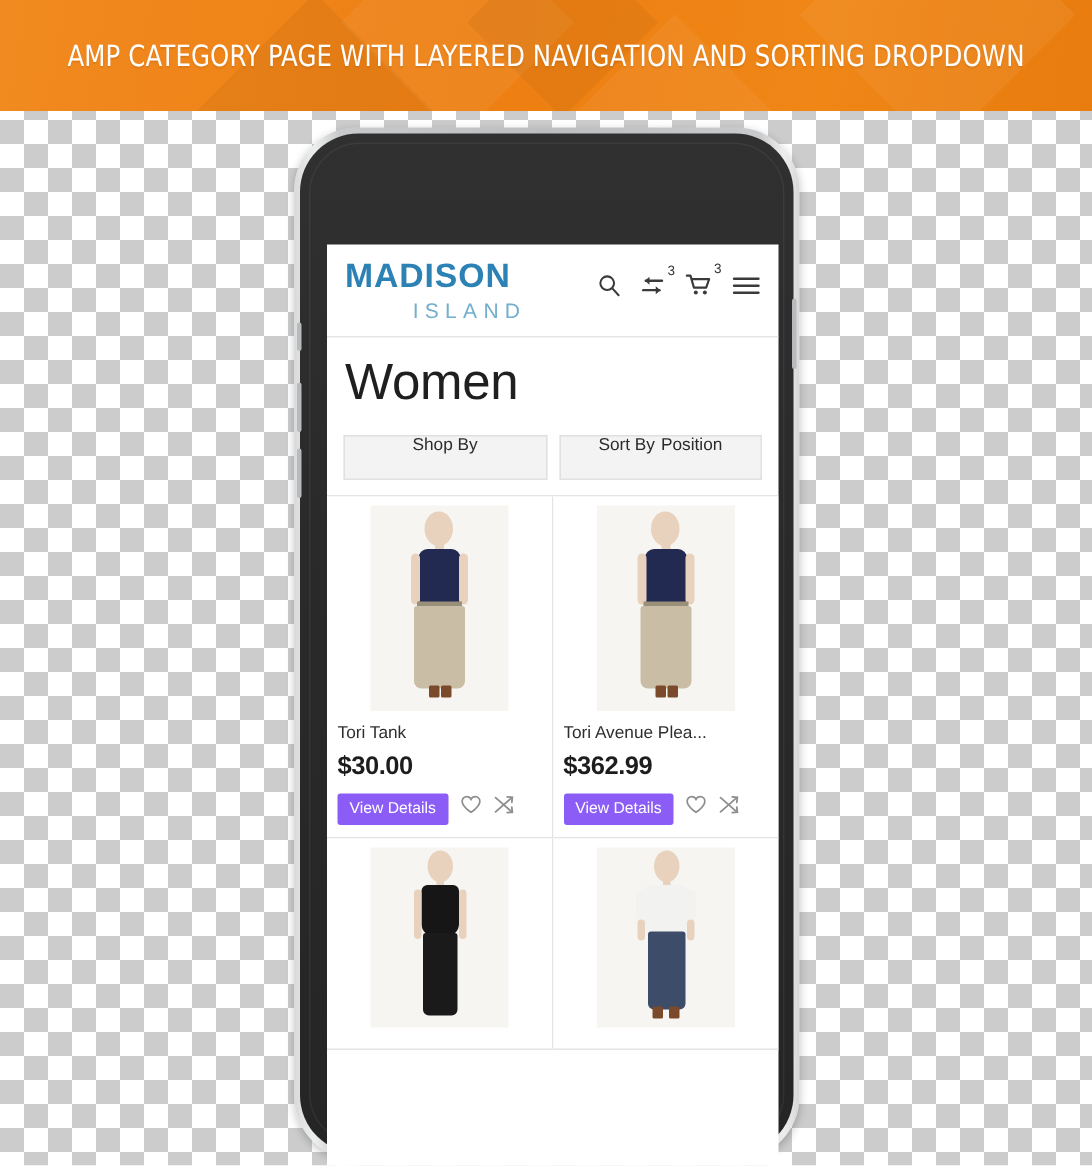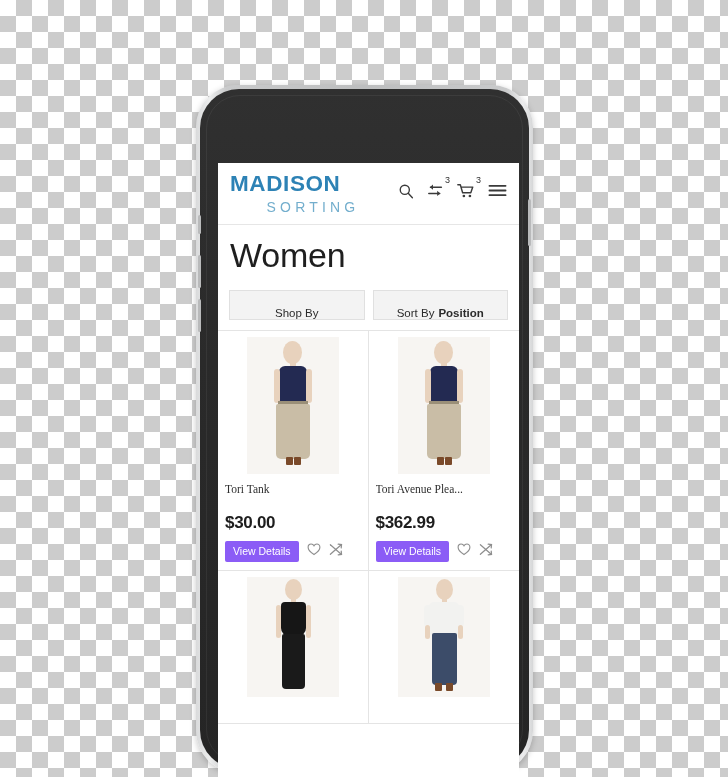--- a/index.html
+++ b/index.html
@@ -199,27 +199,27 @@
     gap: 8px;
     padding: 0 11px 10px 11px;
   }
   .tb-btn {
     flex: 1 1 0;
     height: 30px;
     background: #f3f3f3;
     border: 1px solid #e0e0e0;
     box-sizing: border-box;
     display: flex;
-    align-items: flex-end;
+    align-items: flex-start;
     justify-content: center;
     font-size: 11.5px;
     color: #2b2b2b;
     gap: 4px;
   }
-  .tb-btn .bold { font-weight: bold; }
+  .tb-btn .bold { font-weight: normal; }
 
   
   #grid {
     display: grid;
     grid-template-columns: 1fr 1fr;
     border-top: 1px solid #e4e4e4;
   }
   .card {
     border-right: 1px solid #e4e4e4;
     border-bottom: 1px solid #e4e4e4;
@@ -235,22 +235,21 @@
     width: 92px;
     background: #f7f5f2;
     overflow: hidden;
   }
   .ph2 { height: 120px; margin-bottom: 0; }
   .pname {
     font-size: 11.5px;
     color: #2e2e2e;
     white-space: nowrap;
     overflow: hidden;
-    margin-bottom: 18px;
-    font-family: Liberation Serif, serif;
+    margin-bottom: 6px;
   }
   .pprice {
     font-size: 17px;
     font-weight: bold;
     color: #1d1d1d;
     margin-bottom: 8px;
     letter-spacing: -0.3px;
   }
   .pactions {
     display: flex;
@@ -280,33 +279,41 @@
   .top-white { background: #f2f2f0; }
   .jeans { background: #3c4c69; }
   .top-black { background: #161616; }
   .pants-black { background: #1a1a1a; }
 </style>
 </head>
 <body>
 
 <div id="page">
 
+  <div id="banner">
+    <div class="facet" style="left:250px; top:-40px; width:110px; height:110px;"></div>
+    <div class="facet dark" style="left:330px; top:-30px; width:90px; height:90px;"></div>
+    <div class="facet" style="left:560px; top:-55px; width:130px; height:130px;"></div>
+    <div class="facet dark" style="left:150px; top:20px; width:120px; height:120px;"></div>
+    <div class="facet" style="left:400px; top:30px; width:100px; height:100px;"></div>
+    <div id="banner-title">AMP CATEGORY PAGE WITH LAYERED NAVIGATION AND SORTING DROPDOWN</div>
+  </div>
 
   <div id="phone">
     <div id="phone-body">
       <div id="phone-inner-edge"></div>
       <div id="camera"></div>
       <div id="speaker"></div>
 
       <div id="screen">
 
         <div id="store-header">
           <div id="logo">
             <div id="logo-madison">MADISON</div>
-            <div id="logo-island">SORTING</div>
+            <div id="logo-island">ISLAND</div>
           </div>
 
           <div id="header-icons">
 
             <span class="hicon">
               <svg width="16" height="16" viewBox="0 0 20 20" fill="none" stroke="#3a3a3a" stroke-width="1.7">
                 <circle cx="8.5" cy="8.5" r="5.7"></circle>
                 <line x1="12.8" y1="12.8" x2="18" y2="18.5" stroke-linecap="round"></line>
               </svg>
             </span>

